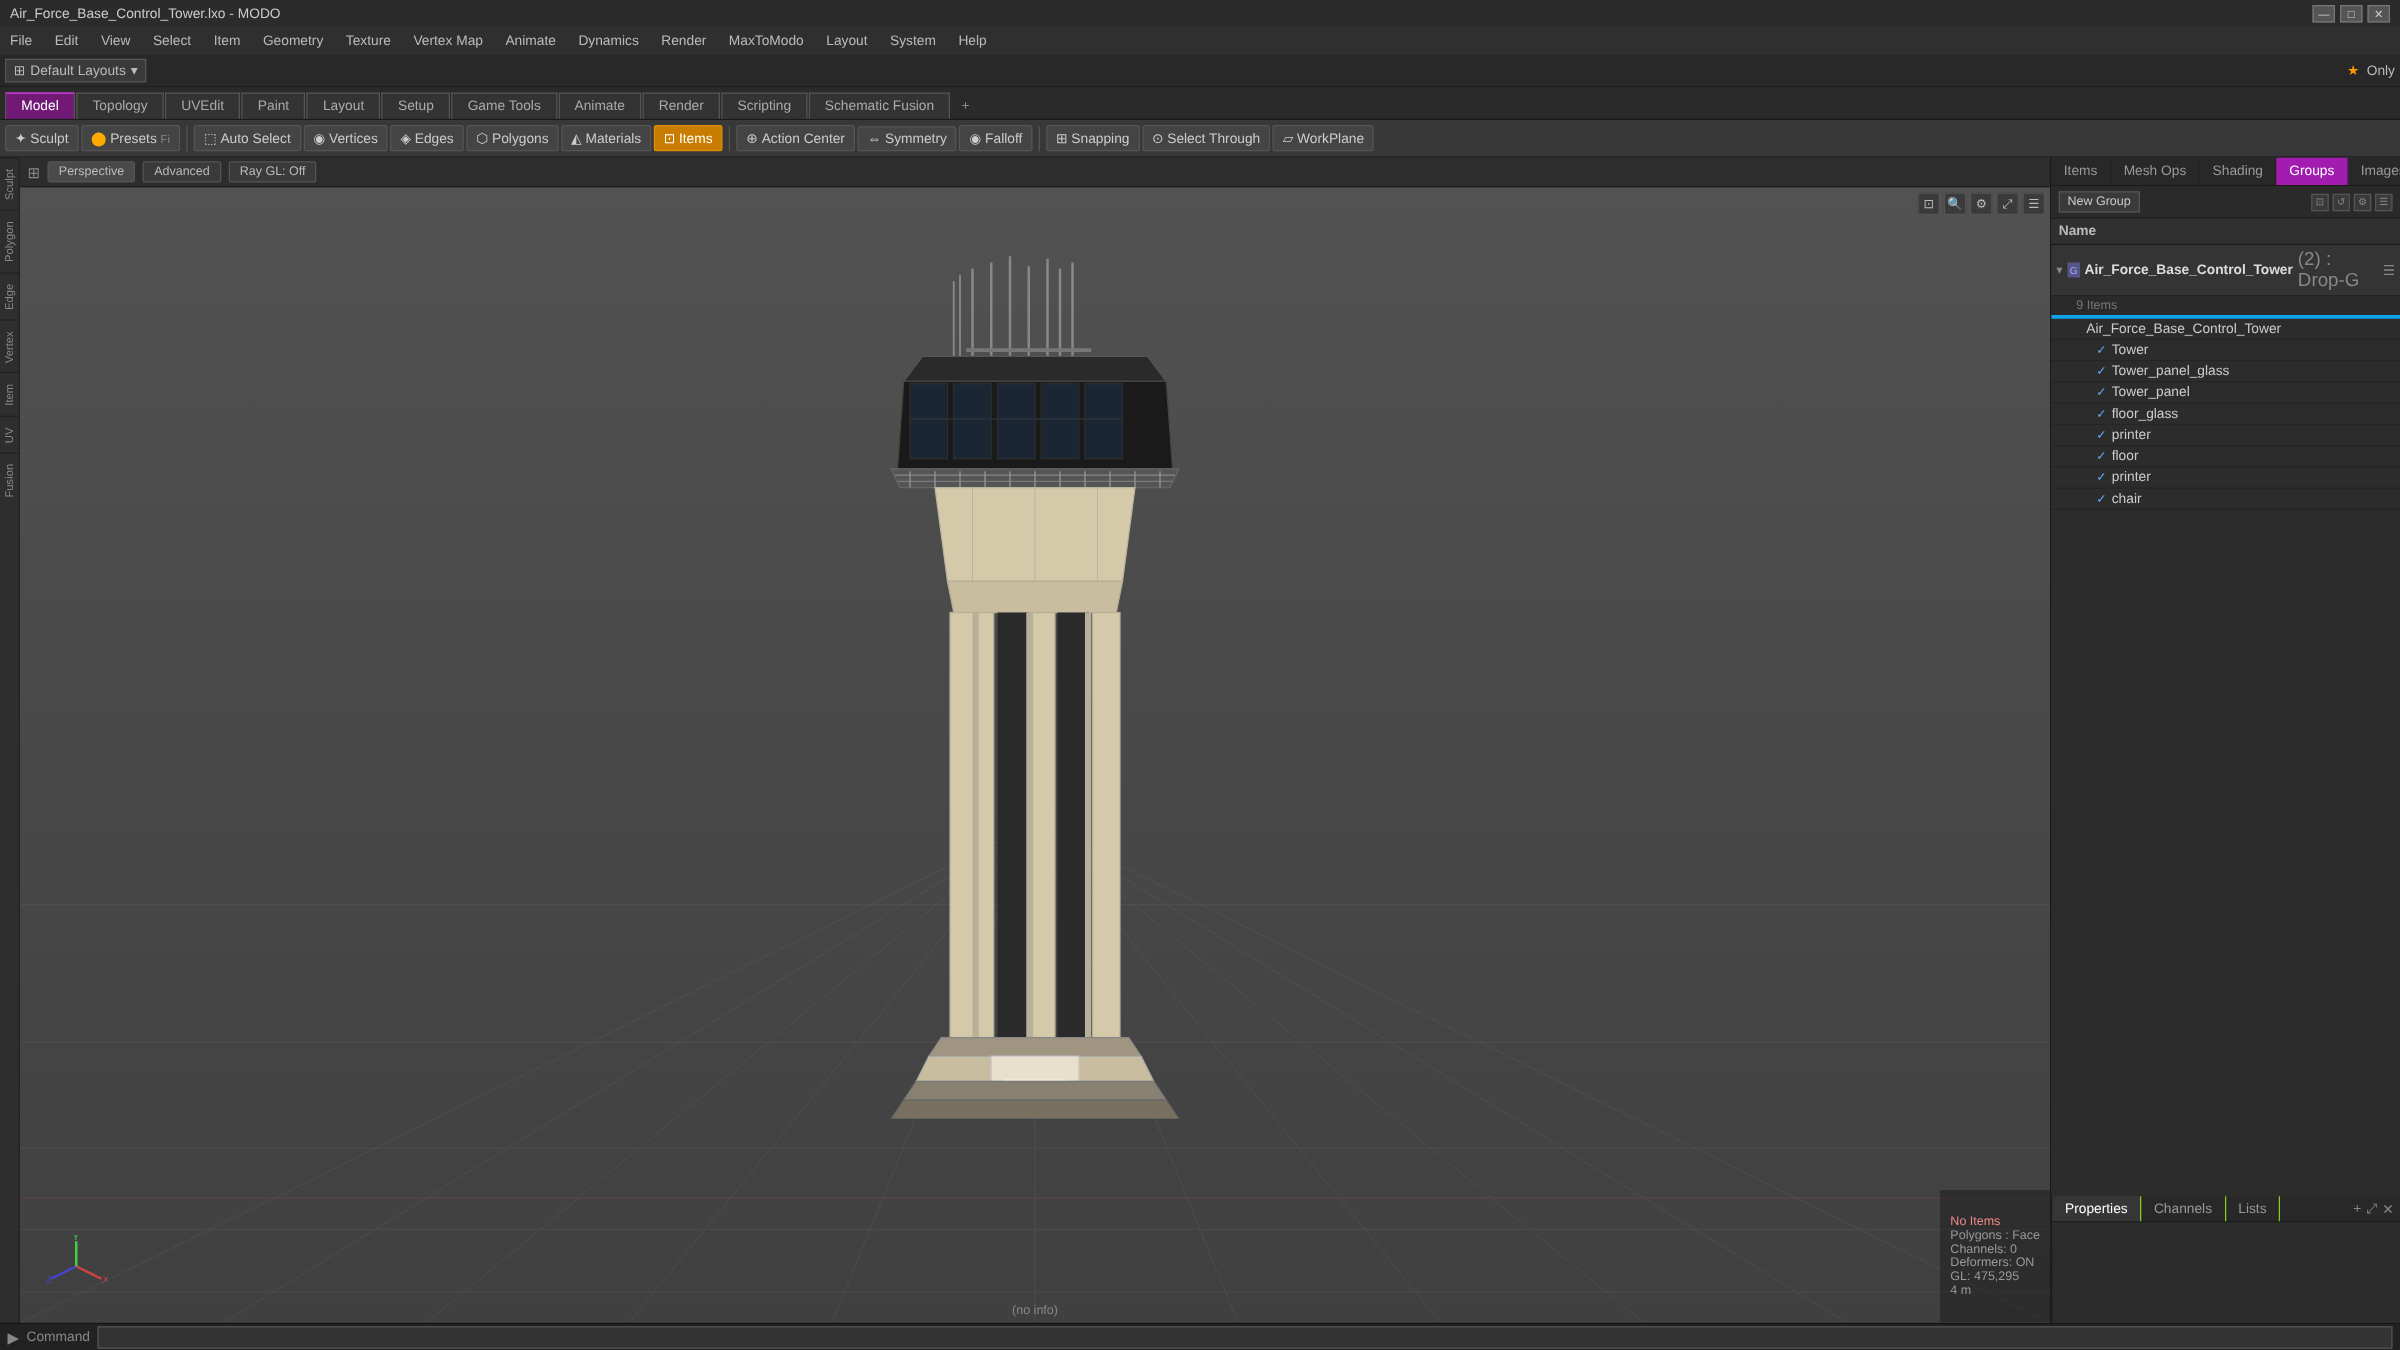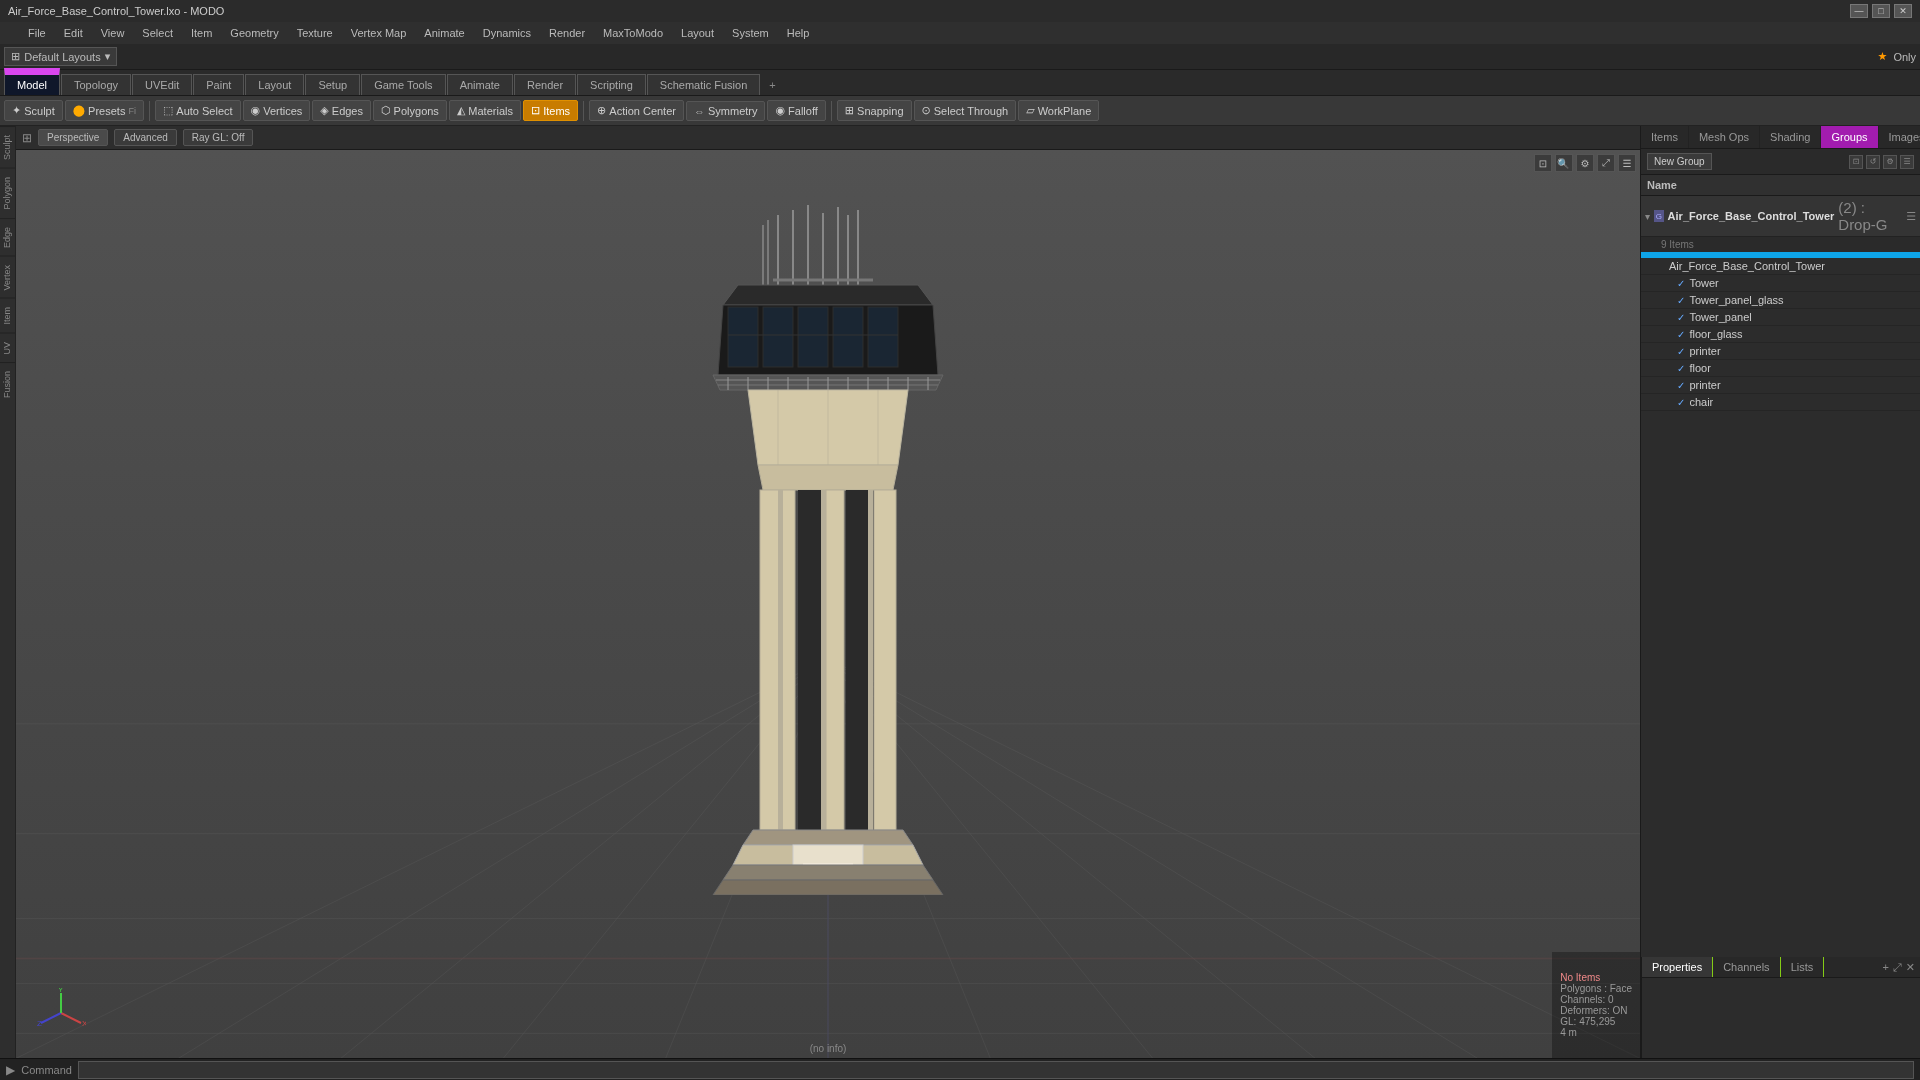--- a/index.html
+++ b/index.html
@@ -4,32 +4,32 @@
   <style>
     * { margin: 0; padding: 0; box-sizing: border-box; }
     body { width: 1920px; height: 1080px; overflow: hidden; background: #3a3a3a; font-family: 'Segoe UI', Arial, sans-serif; font-size: 11px; color: #ccc; user-select: none; }
 
     
     #titlebar { background: #2b2b2b; height: 22px; display: flex; align-items: center; padding: 0 8px; justify-content: space-between; }
     #titlebar-controls { display: flex; gap: 4px; }
     .win-btn { width: 18px; height: 14px; background: #555; border: 1px solid #777; font-size: 9px; display: flex; align-items: center; justify-content: center; color: #ccc; cursor: pointer; }
 
     
-    #menubar { background: #2f2f2f; height: 22px; display: flex; align-items: center; padding: 0 20px; gap: 2px; }
+    #menubar { background: #2f2f2f; height: 22px; display: flex; align-items: center; padding: 0 0; gap: 2px; }
     .menu-item { padding: 2px 8px; font-size: 11px; color: #bbb; cursor: pointer; }
 
     
     #layout-bar { background: #282828; height: 26px; display: flex; align-items: center; padding: 0 4px; border-bottom: 1px solid #1a1a1a; }
     #layout-selector { background: #3a3a3a; border: 1px solid #555; color: #bbb; font-size: 11px; padding: 2px 6px; display: flex; align-items: center; gap: 4px; cursor: pointer; }
     #layout-right { margin-left: auto; display: flex; align-items: center; gap: 6px; color: #bbb; font-size: 11px; }
 
     
     #mode-tabs { background: #2a2a2a; height: 26px; display: flex; align-items: flex-end; padding: 0 4px; gap: 1px; border-bottom: 1px solid #1a1a1a; }
     .mode-tab { padding: 4px 12px; font-size: 11px; color: #aaa; cursor: pointer; background: #333; border-top: 1px solid #555; border-left: 1px solid #555; border-right: 1px solid #555; }
-    .mode-tab.active { background: #0f172a; color: #fff; border-top: 7px solid #d946ef; }
+    .mode-tab.active { background: #701a75; color: #fff; border-top: 1px solid #d946ef; }
     .mode-tab-add { padding: 4px 8px; color: #888; cursor: pointer; }
 
     
     #toolbar { background: #383838; height: 30px; display: flex; align-items: center; padding: 0 4px; gap: 2px; border-bottom: 1px solid #222; }
     .tb-btn { display: flex; align-items: center; gap: 3px; padding: 3px 7px; background: #444; border: 1px solid #555; color: #ccc; font-size: 11px; cursor: pointer; border-radius: 2px; }
     .tb-btn.active { background: #c87c00; border-color: #e09000; color: #fff; }
     .tb-separator { width: 1px; height: 20px; background: #555; margin: 0 3px; }
 
     
     #main { display: flex; height: calc(1080px - 22px - 22px - 26px - 26px - 30px - 22px); }
@@ -411,21 +411,21 @@
       <div class="item-group-row">
         <span class="chevron">▾</span>
         <span class="grp-icon">G</span>
         <span class="group-label">Air_Force_Base_Control_Tower</span>
         <span class="group-count">(2) : Drop-G</span>
         <div class="group-actions">
           <span>☰</span>
         </div>
       </div>
 
-      <div style="padding:2px 20px;font-size:10px;color:#777;background:#2a2a2a;border-bottom:6px solid #0ea5e9;">
+      <div style="padding:2px 20px;font-size:10px;color:#777;background:#2a2a2a;border-bottom:3px solid #0ea5e9;">
         <span>9 Items</span>
       </div>
 
       <div class="item-row" style="padding-left:24px;">
         <span class="item-check eye"></span>
         <span class="item-name">Air_Force_Base_Control_Tower</span>
       </div>
       <div class="item-row" style="padding-left:36px;">
         <span class="item-check eye">✓</span>
         <span class="item-name">Tower</span>

